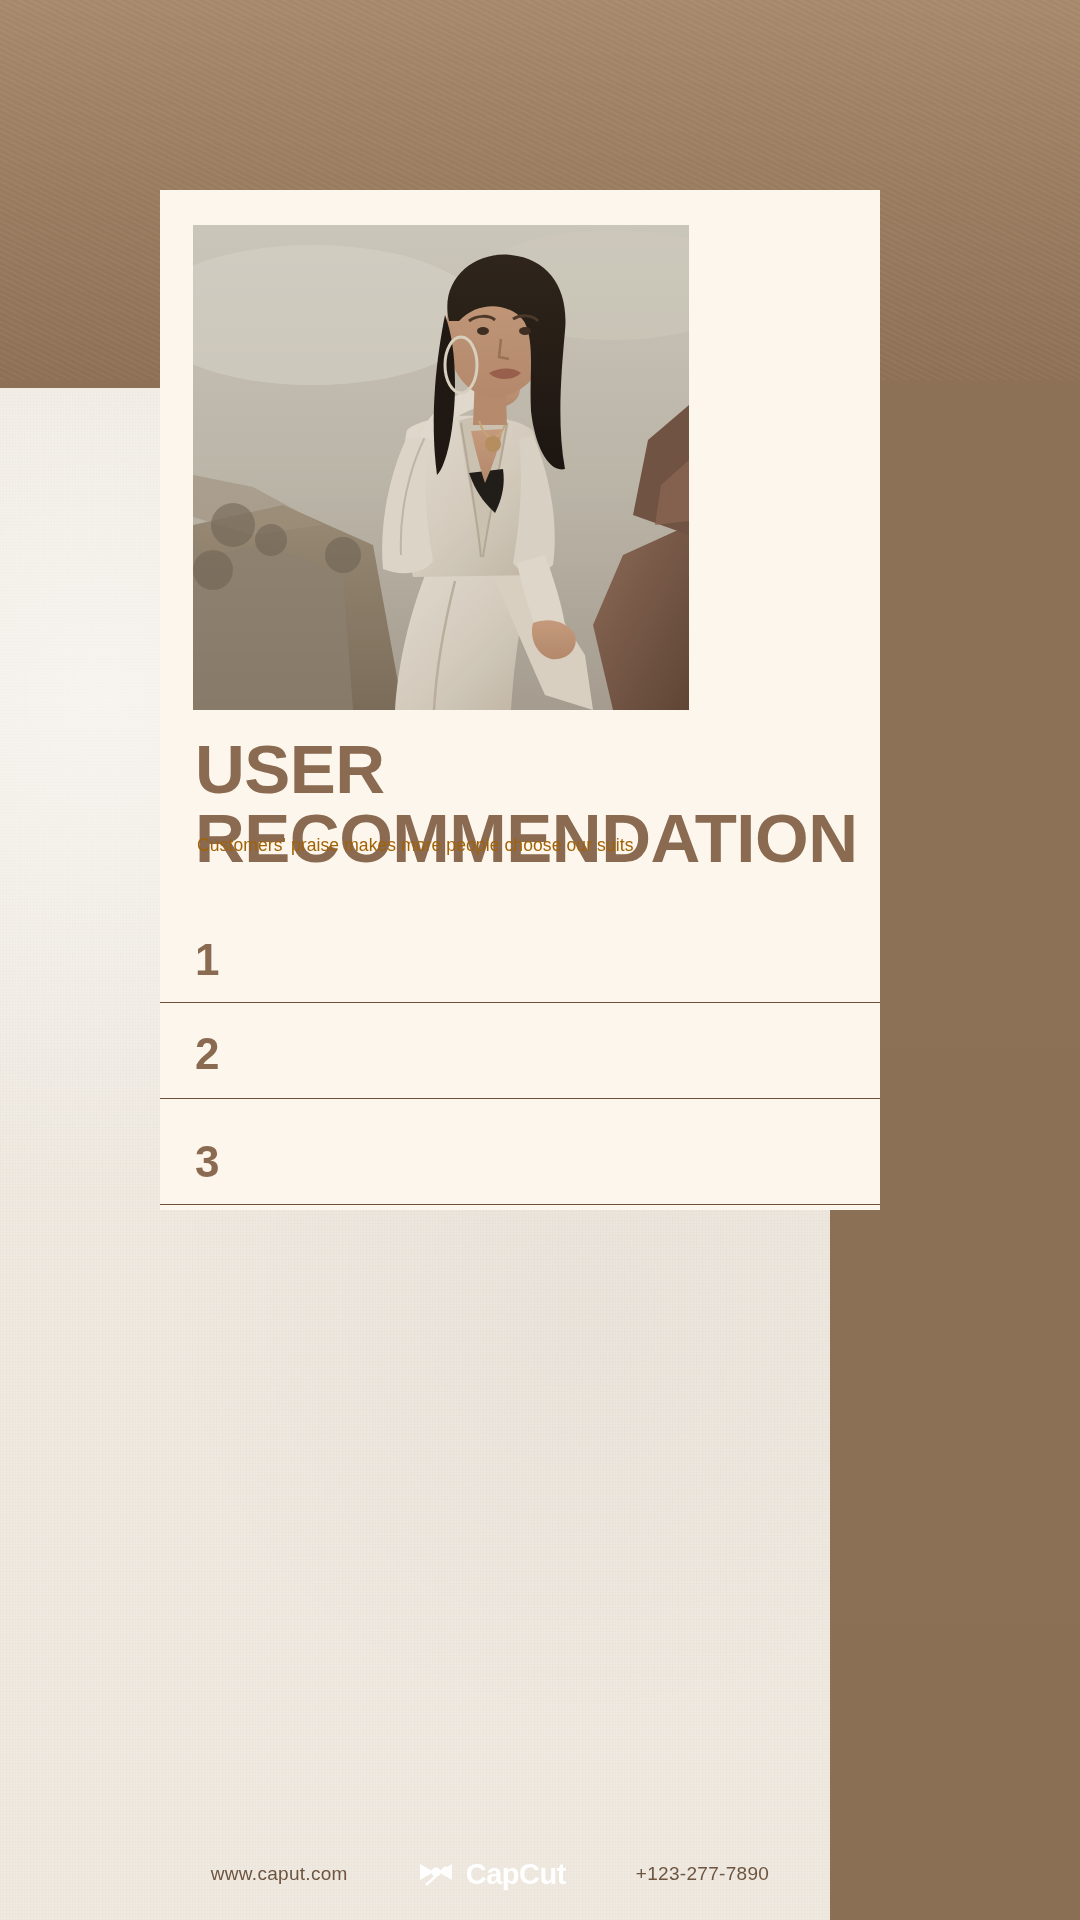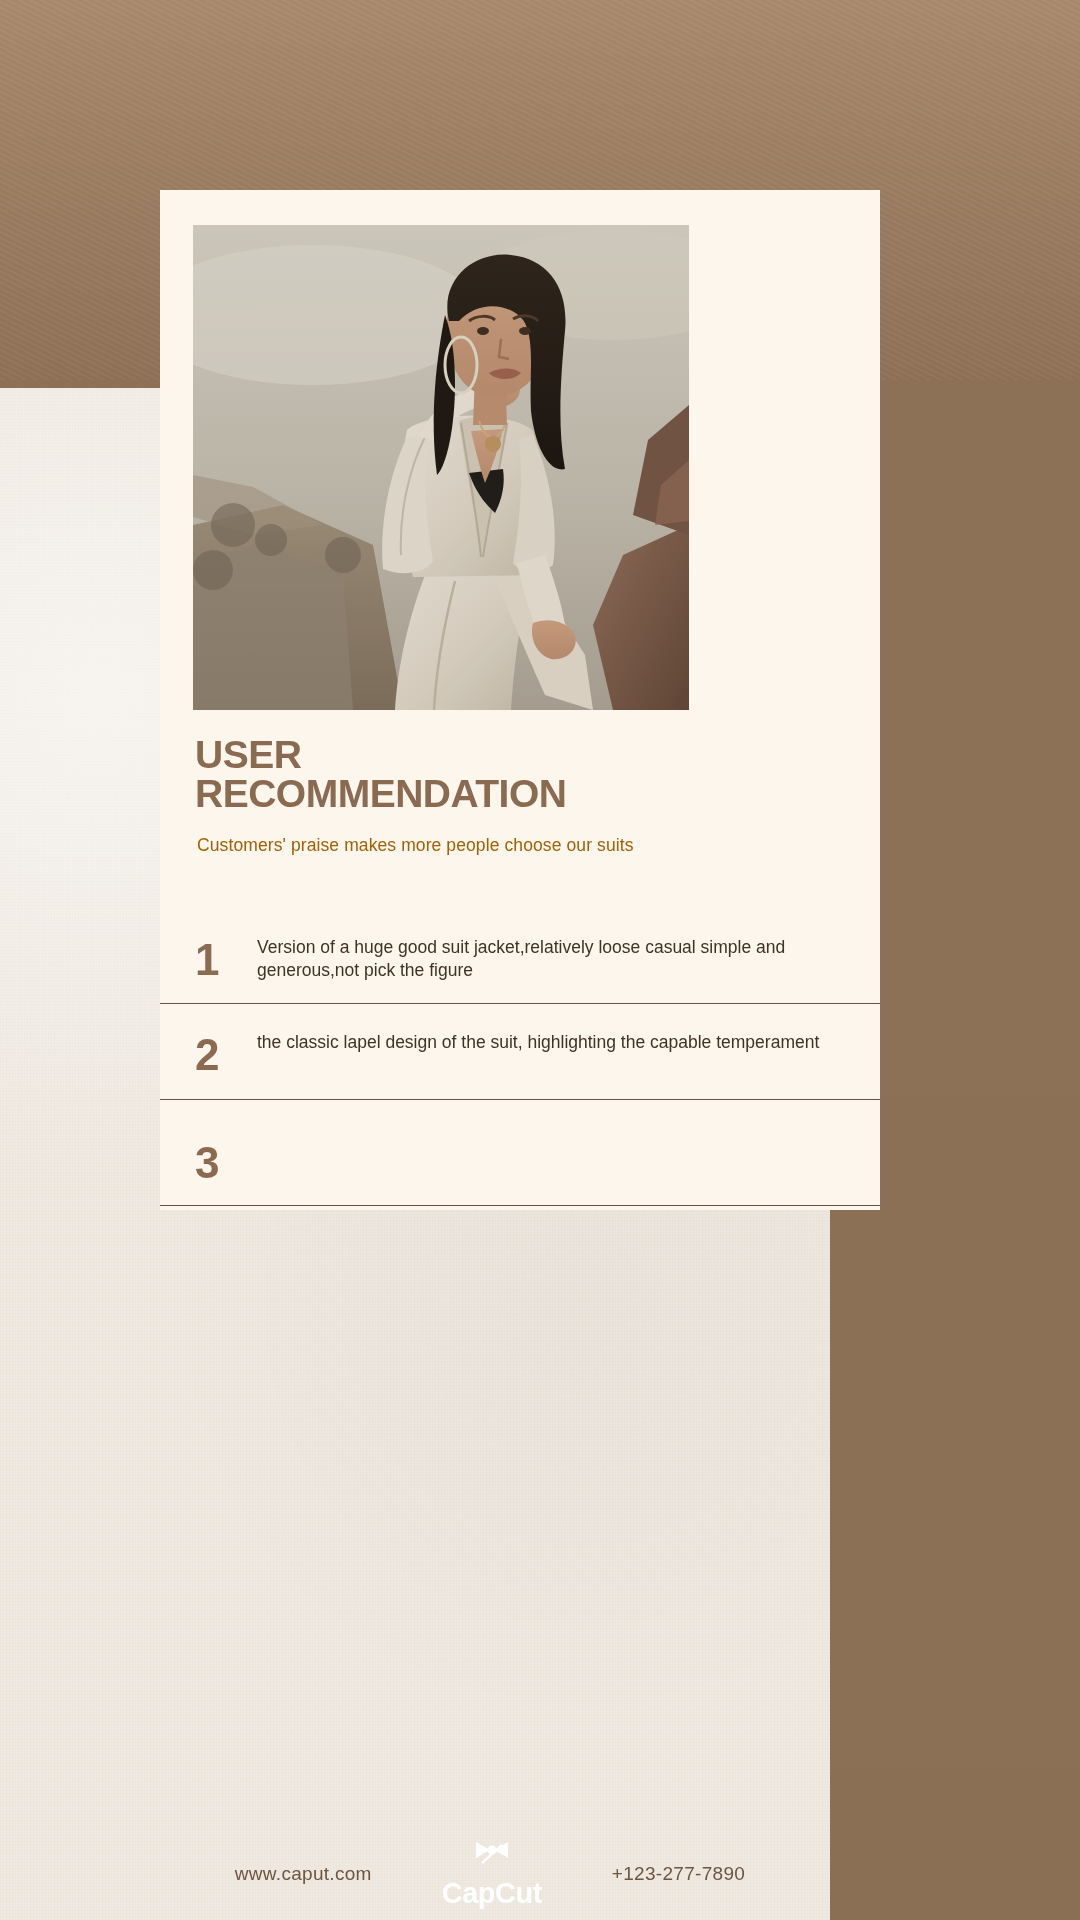--- a/index.html
+++ b/index.html
@@ -44,21 +44,21 @@
     position:absolute; left:33px; top:35px; width:496px; height:485px;
     overflow:hidden;
     background:#b9b2a4;
   }
   .hero svg { display:block; width:100%; height:100%; }
 
   .title {
     position:absolute; left:35px; top:545px; width:660px;
     color:#8a6a51;
     font-weight:bold;
-    font-size:39px;
+    font-size:69px;
     line-height:1.0;
     letter-spacing:-0.5px;
   }
   .title .l2 { display:block; }
   .subtitle {
     position:absolute; left:37px; top:645px; width:640px;
     color:#a16207; font-size:17.5px; letter-spacing:.1px;
   }
 
   
@@ -87,21 +87,21 @@
   #row3 .num { padding-top:22px; }
 
   
   .footer {
     position:absolute; left:0; bottom:0; width:980px; height:92px;
     display:flex; align-items:center; justify-content:center; gap:70px;
   }
   .footer .site, .footer .phone {
     color:#6d5540; font-size:19px; letter-spacing:.3px;
   }
-  .brand { display:flex; align-items:center; gap:12px;flex-direction:column; }
+  .brand { display:flex; align-items:center; gap:12px; }
   .brand .logo { width:36px; height:26px; }
   .brand .name { color:#ffffff; font-size:29px; font-weight:bold; letter-spacing:-.5px; }
 </style>
 </head>
 <body>
 
 <div class="bg-top"></div>
 <div class="bg-bottom"></div>
 <div class="paper"></div>
 
@@ -211,25 +211,23 @@
   <div class="title">
     <span class="l1">USER</span>
     <span class="l2">RECOMMENDATION</span>
   </div>
 
   <div class="subtitle">Customers' praise makes more people choose our suits</div>
 
   <div class="list">
     <div class="row first" id="row1">
       <div class="num">1</div>
-      <div class="txt">Version of a huge good suit jacket,relatively loose casual simple and generous,not pick the figure</div>
     </div>
     <div class="row" id="row2">
       <div class="num">2</div>
-      <div class="txt">the classic lapel design of the suit, highlighting the capable temperament</div>
     </div>
     <div class="row" id="row3">
       <div class="num">3</div>
     </div>
   </div>
 
 </div>
 
 <div class="footer">
   <div class="site">www.caput.com</div>

